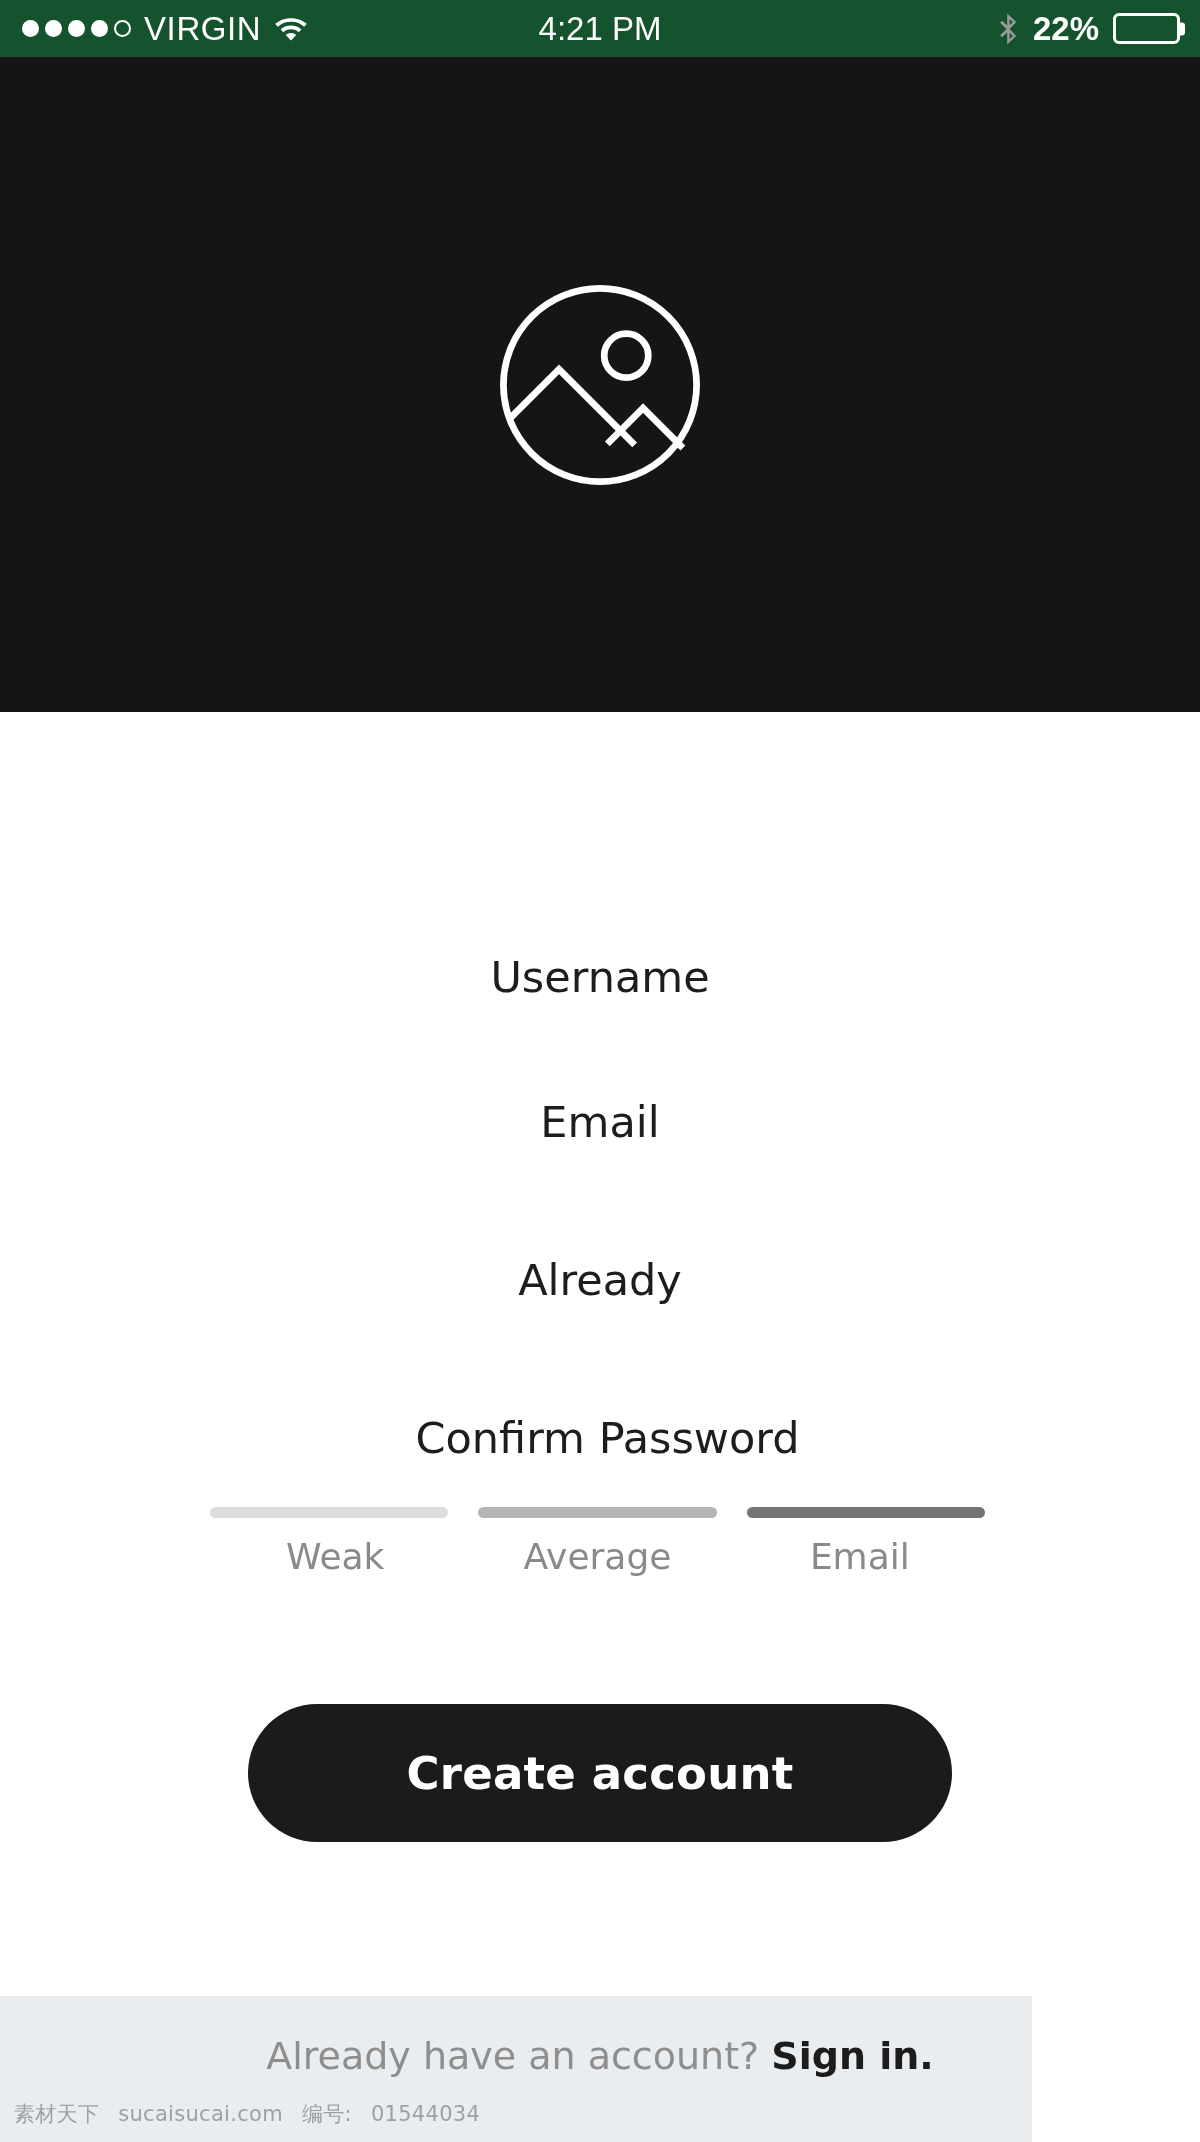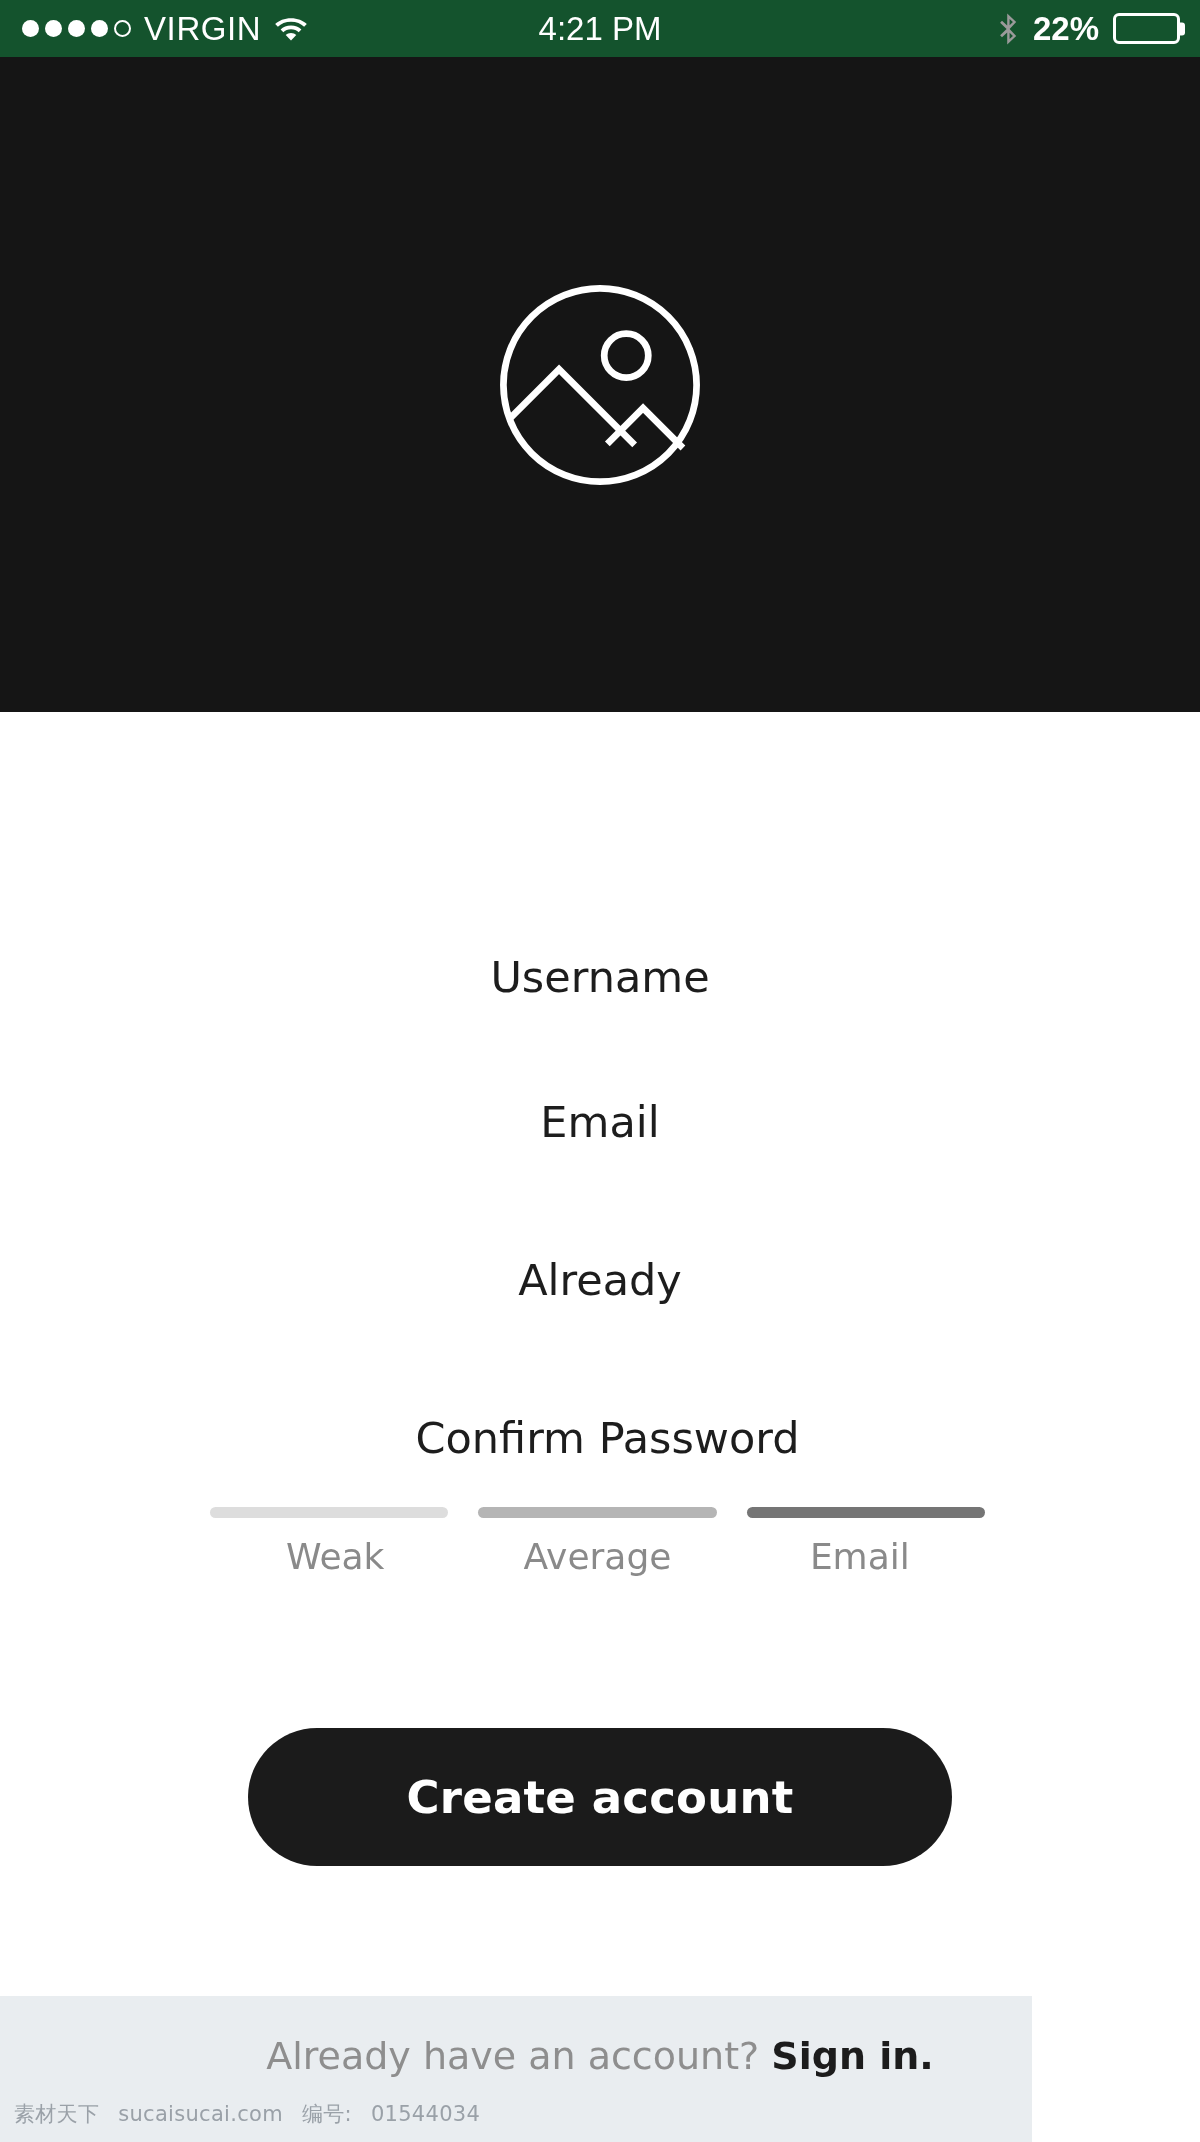--- a/index.html
+++ b/index.html
@@ -164,21 +164,21 @@
     text-align:center;
     font-size:36px;
     color:#8a8a8a;
     line-height:1;
     font-family:"DejaVu Sans", sans-serif;
   }
 
   
   .cta-wrap {
     position:absolute;
-    left:0; top:1016px;
+    left:0; top:992px;
     width:1200px;
     display:flex;
     justify-content:center;
   }
   .cta-button {
     width:704px; height:138px;
     background:#1b1b1b;
     border:none;
     border-radius:69px;
     color:#ffffff;

